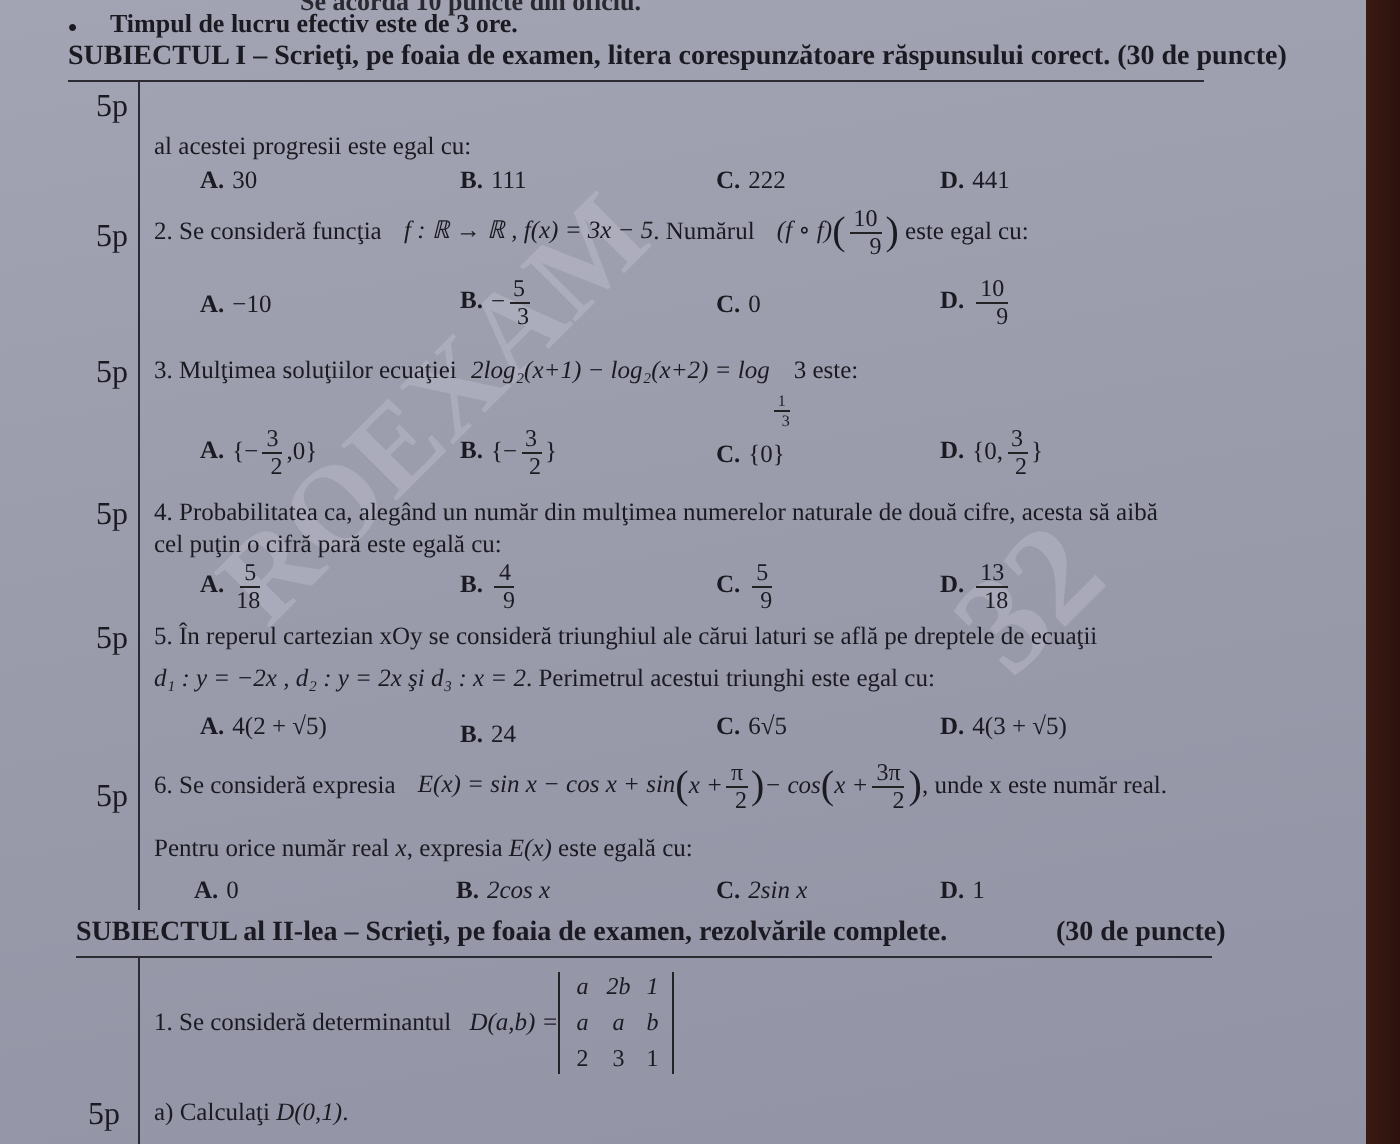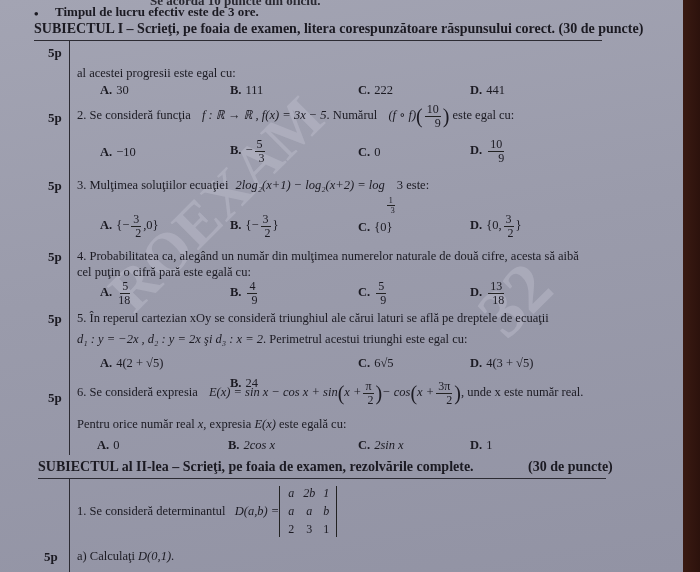--- a/index.html
+++ b/index.html
@@ -18,21 +18,21 @@
     position: absolute; left: 0; top: 0; width: 683px; height: 572px;
     background: linear-gradient(170deg, #a3a4b3 0%, #9a9bab 45%, #9293a4 100%);
   }
   .abs { position: absolute; white-space: nowrap; }
   .topcut { left: 150px; top: -7px; font-size: 13px; font-weight: bold; color: #2a2932; }
   .bullet { left: 34px; top: 6px; font-size: 13px; font-weight: bold; }
   .bullet-text { left: 55px; top: 4px; font-size: 13px; font-weight: bold; }
   .sect-title { font-size: 14px; font-weight: bold; }
   .hline { position: absolute; height: 1px; background: #2c2b33; }
   .vline { position: absolute; width: 1px; background: #2c2b33; }
-  .pts { font-size: 13px; font-weight: bold; }
+  .pts { font-size: 16px; font-weight: normal; }
   .q { font-size: 12.5px; }
   .opt { font-size: 12.5px; }
   .opt b { font-weight: bold; margin-right: 4px; }
   .math { font-style: italic; }
   .frac { display: inline-flex; flex-direction: column; align-items: flex-end; vertical-align: middle; font-size: 12px; line-height: 13px; margin: 0 2px; }
   .frac .num { border-bottom: 1px solid #222; padding: 0 2px; }
   .big { font-size: 20px; vertical-align: middle; font-style: normal; }
   .det { display: inline-grid; grid-template-columns: 16px 20px 14px; row-gap: 3px; border-left: 1px solid #222; border-right: 1px solid #222; padding: 0 3px; vertical-align: middle; font-style: italic; font-size: 12px; text-align: center; }
   .watermark { position: absolute; color: rgba(200,200,215,0.35); font-size: 60px; font-weight: bold; transform: rotate(-45deg); }
 </style>
@@ -122,21 +122,21 @@
         <span class="num">13</span>
         <span>18</span>
       </span></div>
 
   <div class="abs pts" style="left:48px;top:311px;">5p</div>
   <div class="abs q" style="left:77px;top:311px;">5. În reperul cartezian xOy se consideră triunghiul ale cărui laturi se află pe dreptele de ecuaţii</div>
   <div class="abs q" style="left:77px;top:332px;">
     <span class="math">d₁ : y = −2x ,  d₂ : y = 2x  şi  d₃ : x = 2</span><span>. Perimetrul acestui triunghi este egal cu:</span>
   </div>
   <div class="abs opt" style="left:100px;top:356px;"><b>A.</b><span>4(2 + √5)</span></div>
-  <div class="abs opt" style="left:230px;top:376px;text-align:center;"><b>B.</b><span>24</span></div>
+  <div class="abs opt" style="left:230px;top:360px;text-align:center;"><b>B.</b><span>24</span></div>
   <div class="abs opt" style="left:358px;top:356px;"><b>C.</b><span>6√5</span></div>
   <div class="abs opt" style="left:470px;top:356px;"><b>D.</b><span>4(3 + √5)</span></div>
 
   <div class="abs pts" style="left:48px;top:390px;">5p</div>
   <div class="abs q" style="left:77px;top:380px;">
     <span>6. Se consideră expresia</span>
     <span class="math" style="margin-left:8px;">E(x) = sin x − cos x + sin</span><span class="big">(</span><span class="math">x +</span><span class="frac">
         <span class="num">π</span>
         <span>2</span>
       </span><span class="big">)</span><span class="math">− cos</span><span class="big">(</span><span class="math">x +</span><span class="frac">

